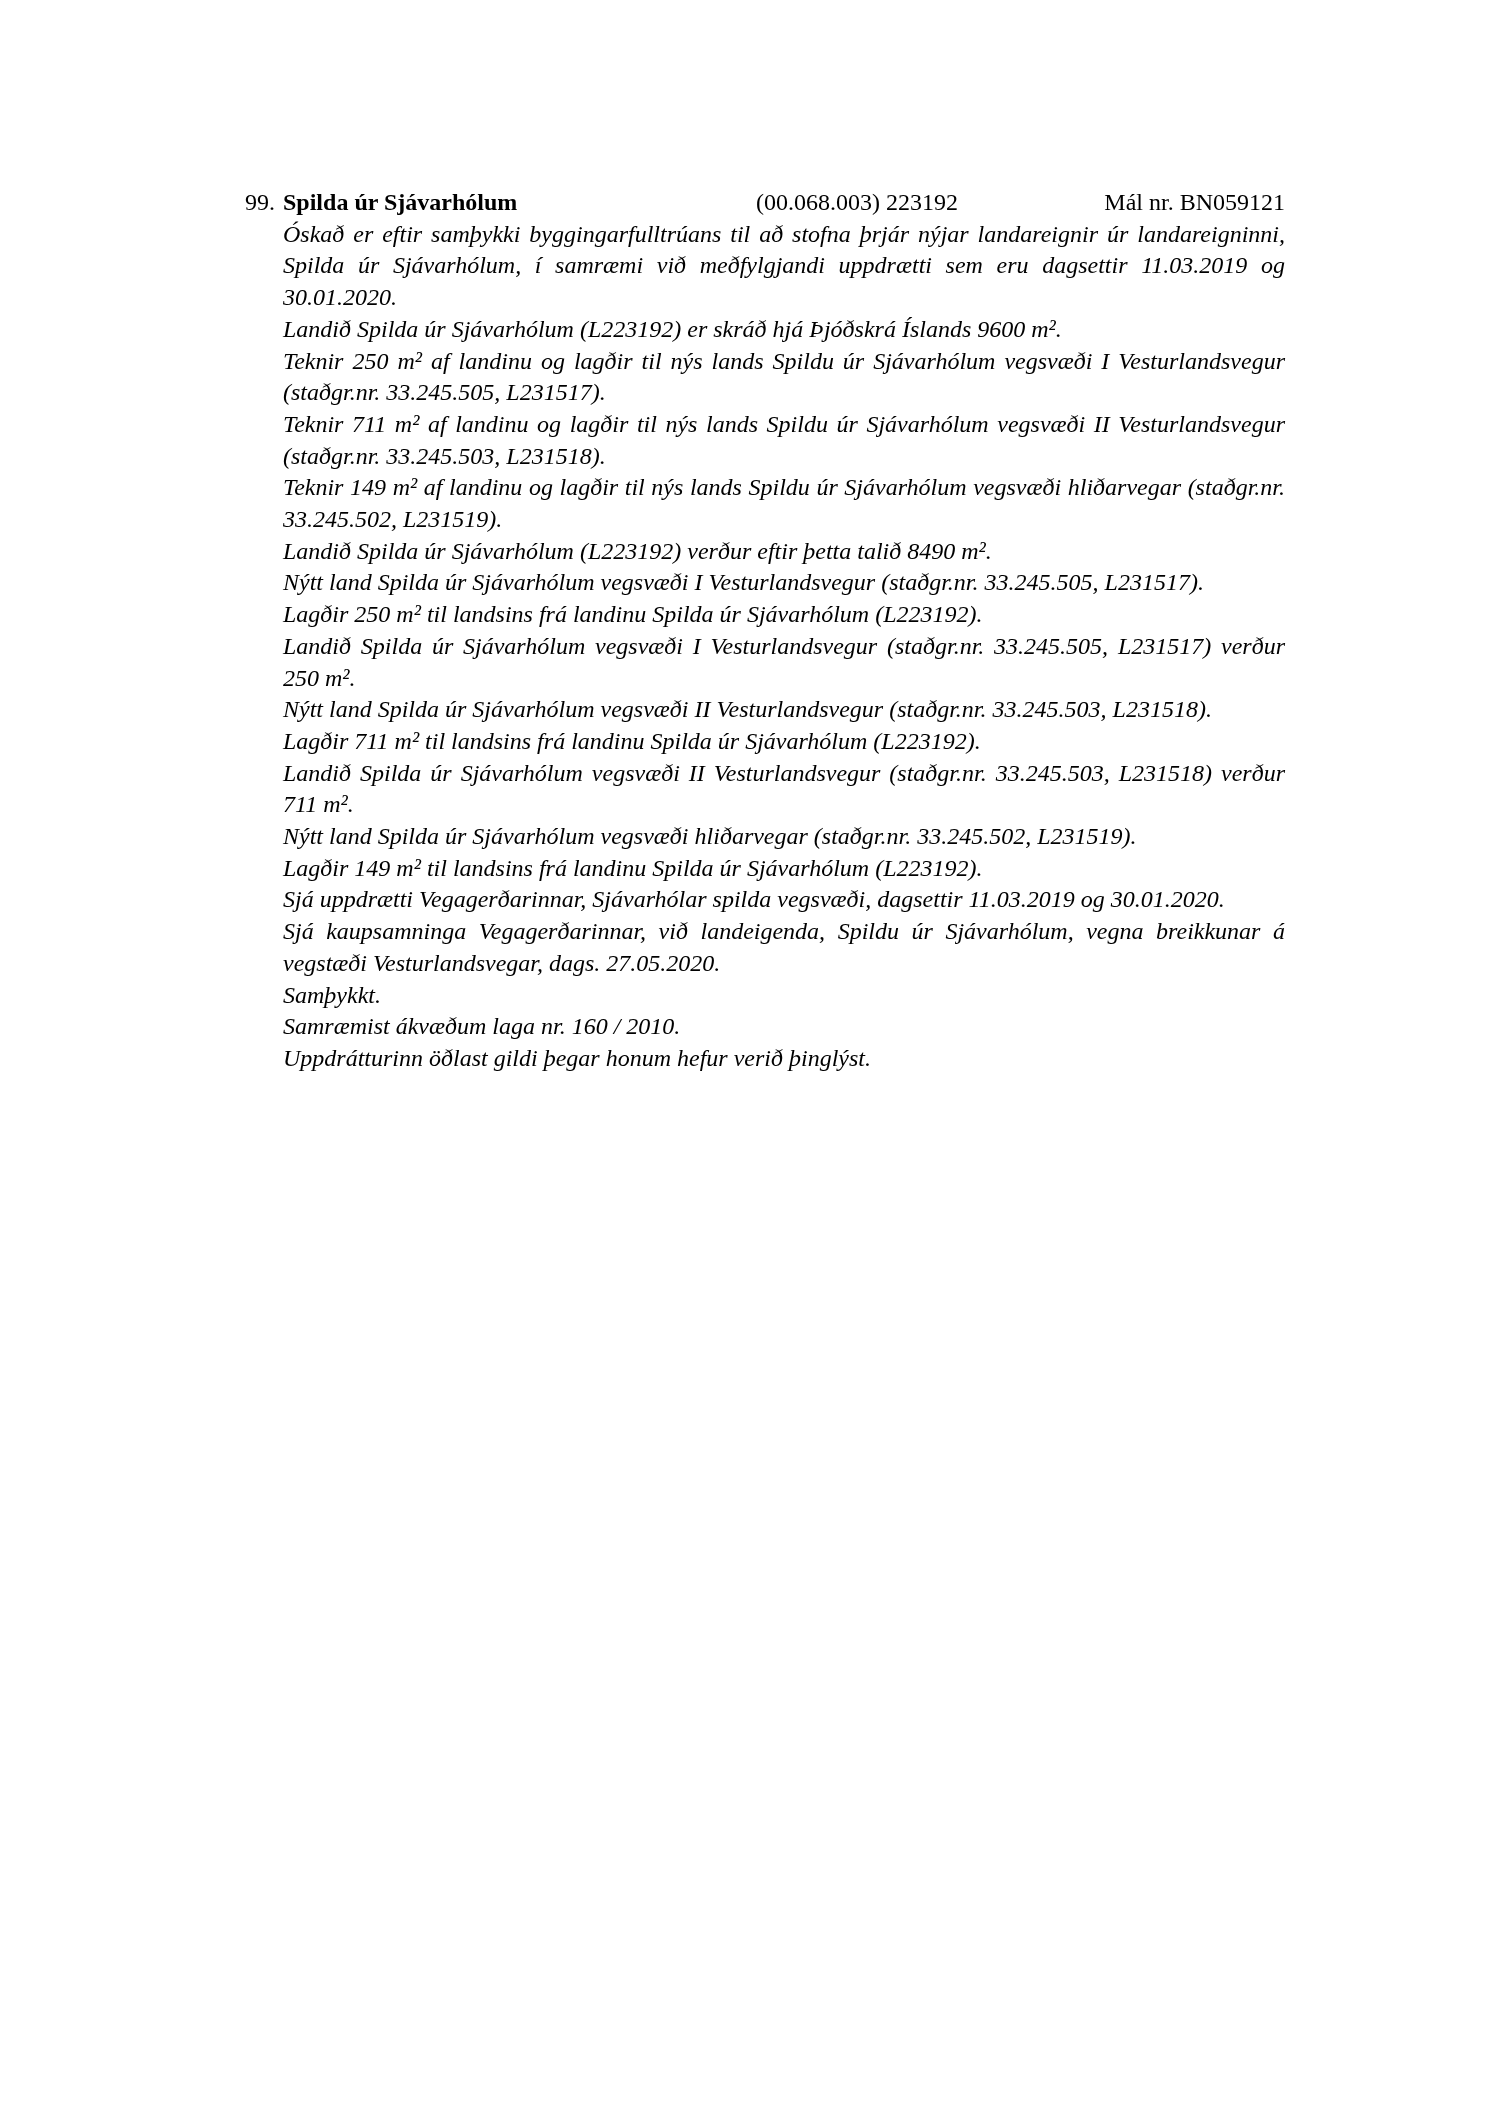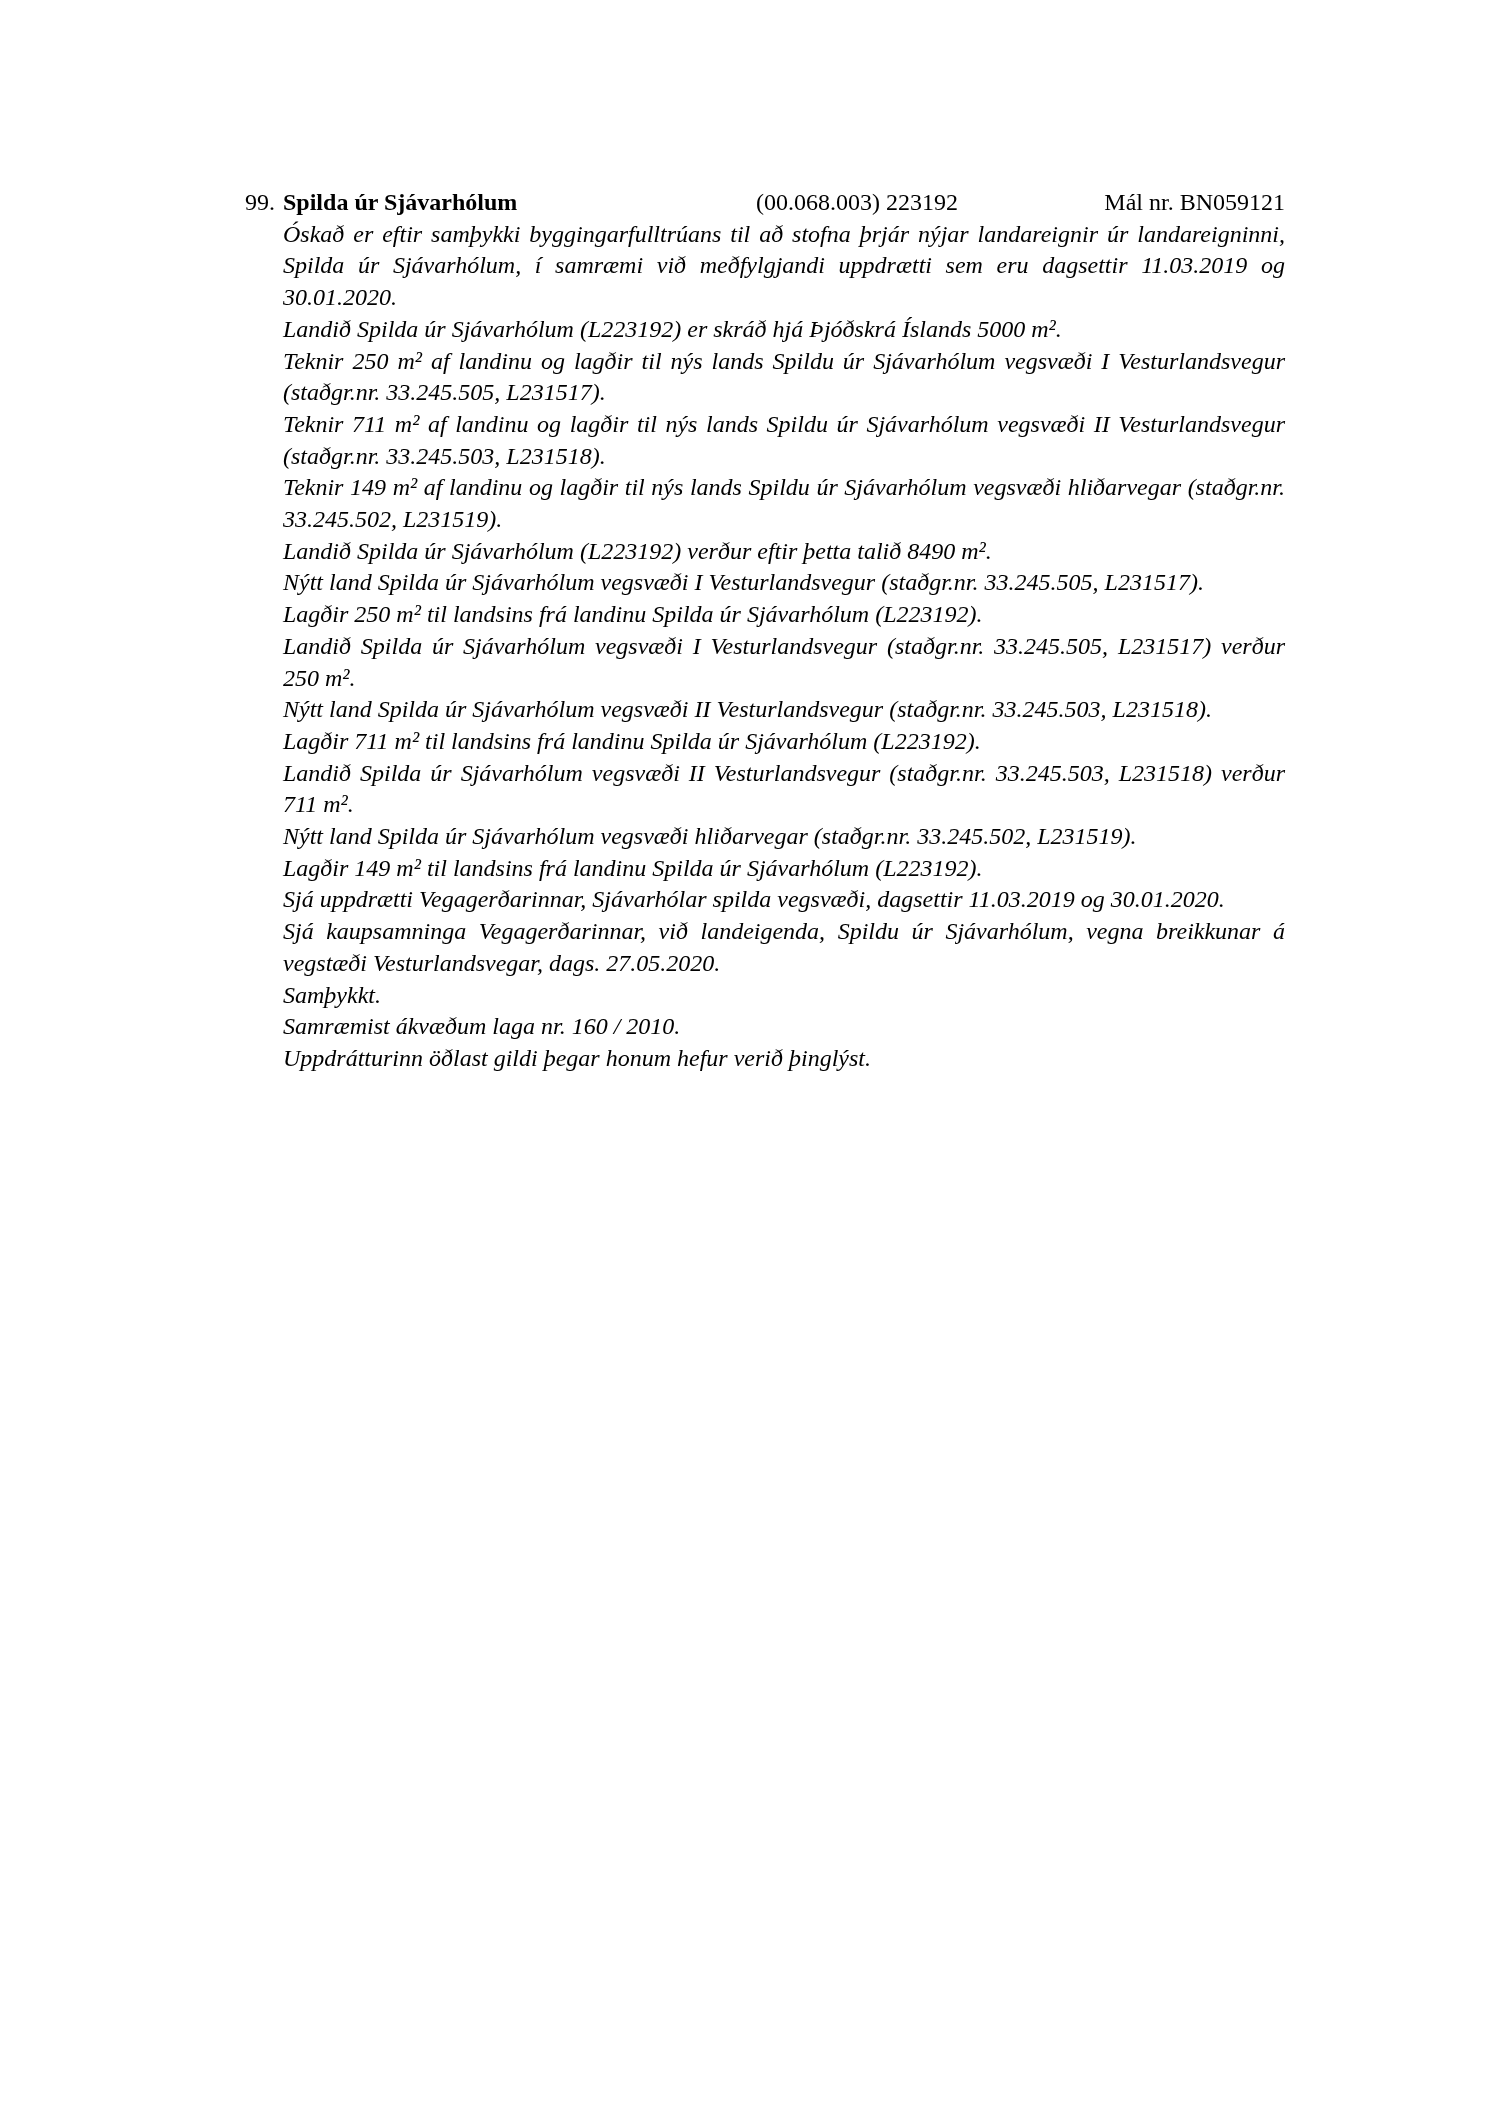--- a/index.html
+++ b/index.html
@@ -69,21 +69,21 @@
 
 <div class="page">
   <div class="content">
     <div class="item-header">
       <span class="item-number">99.</span><span class="item-title">Spilda úr Sjávarhólum</span>
       <span class="item-code">(00.068.003) 223192</span>
       <span class="item-case">Mál nr. BN059121</span>
     </div>
     <div id="item-body">
         <p class="para">Óskað er eftir samþykki byggingarfulltrúans til að stofna þrjár nýjar landareignir úr landareigninni, Spilda úr Sjávarhólum, í samræmi við meðfylgjandi uppdrætti sem eru dagsettir 11.03.2019 og 30.01.2020.</p>
-        <p class="para">Landið Spilda úr Sjávarhólum (L223192) er skráð hjá Þjóðskrá Íslands 5000 m².</p>
+        <p class="para">Landið Spilda úr Sjávarhólum (L223192) er skráð hjá Þjóðskrá Íslands 9600 m².</p>
         <p class="para">Teknir 250 m² af landinu og lagðir til nýs lands Spildu úr Sjávarhólum vegsvæði I Vesturlandsvegur (staðgr.nr. 33.245.505, L231517).</p>
         <p class="para">Teknir 711 m² af landinu og lagðir til nýs lands Spildu úr Sjávarhólum vegsvæði II Vesturlandsvegur (staðgr.nr. 33.245.503, L231518).</p>
         <p class="para">Teknir 149 m² af landinu og lagðir til nýs lands Spildu úr Sjávarhólum vegsvæði hliðarvegar (staðgr.nr. 33.245.502, L231519).</p>
         <p class="para">Landið Spilda úr Sjávarhólum (L223192) verður eftir þetta talið 8490 m².</p>
         <p class="para">Nýtt land Spilda úr Sjávarhólum vegsvæði I Vesturlandsvegur (staðgr.nr. 33.245.505, L231517).</p>
         <p class="para">Lagðir 250 m² til landsins frá landinu Spilda úr Sjávarhólum (L223192).</p>
         <p class="para">Landið Spilda úr Sjávarhólum vegsvæði I Vesturlandsvegur (staðgr.nr. 33.245.505, L231517) verður 250 m².</p>
         <p class="para">Nýtt land Spilda úr Sjávarhólum vegsvæði II Vesturlandsvegur (staðgr.nr. 33.245.503, L231518).</p>
         <p class="para">Lagðir 711 m² til landsins frá landinu Spilda úr Sjávarhólum (L223192).</p>
         <p class="para">Landið Spilda úr Sjávarhólum vegsvæði II Vesturlandsvegur (staðgr.nr. 33.245.503, L231518) verður 711 m².</p>

